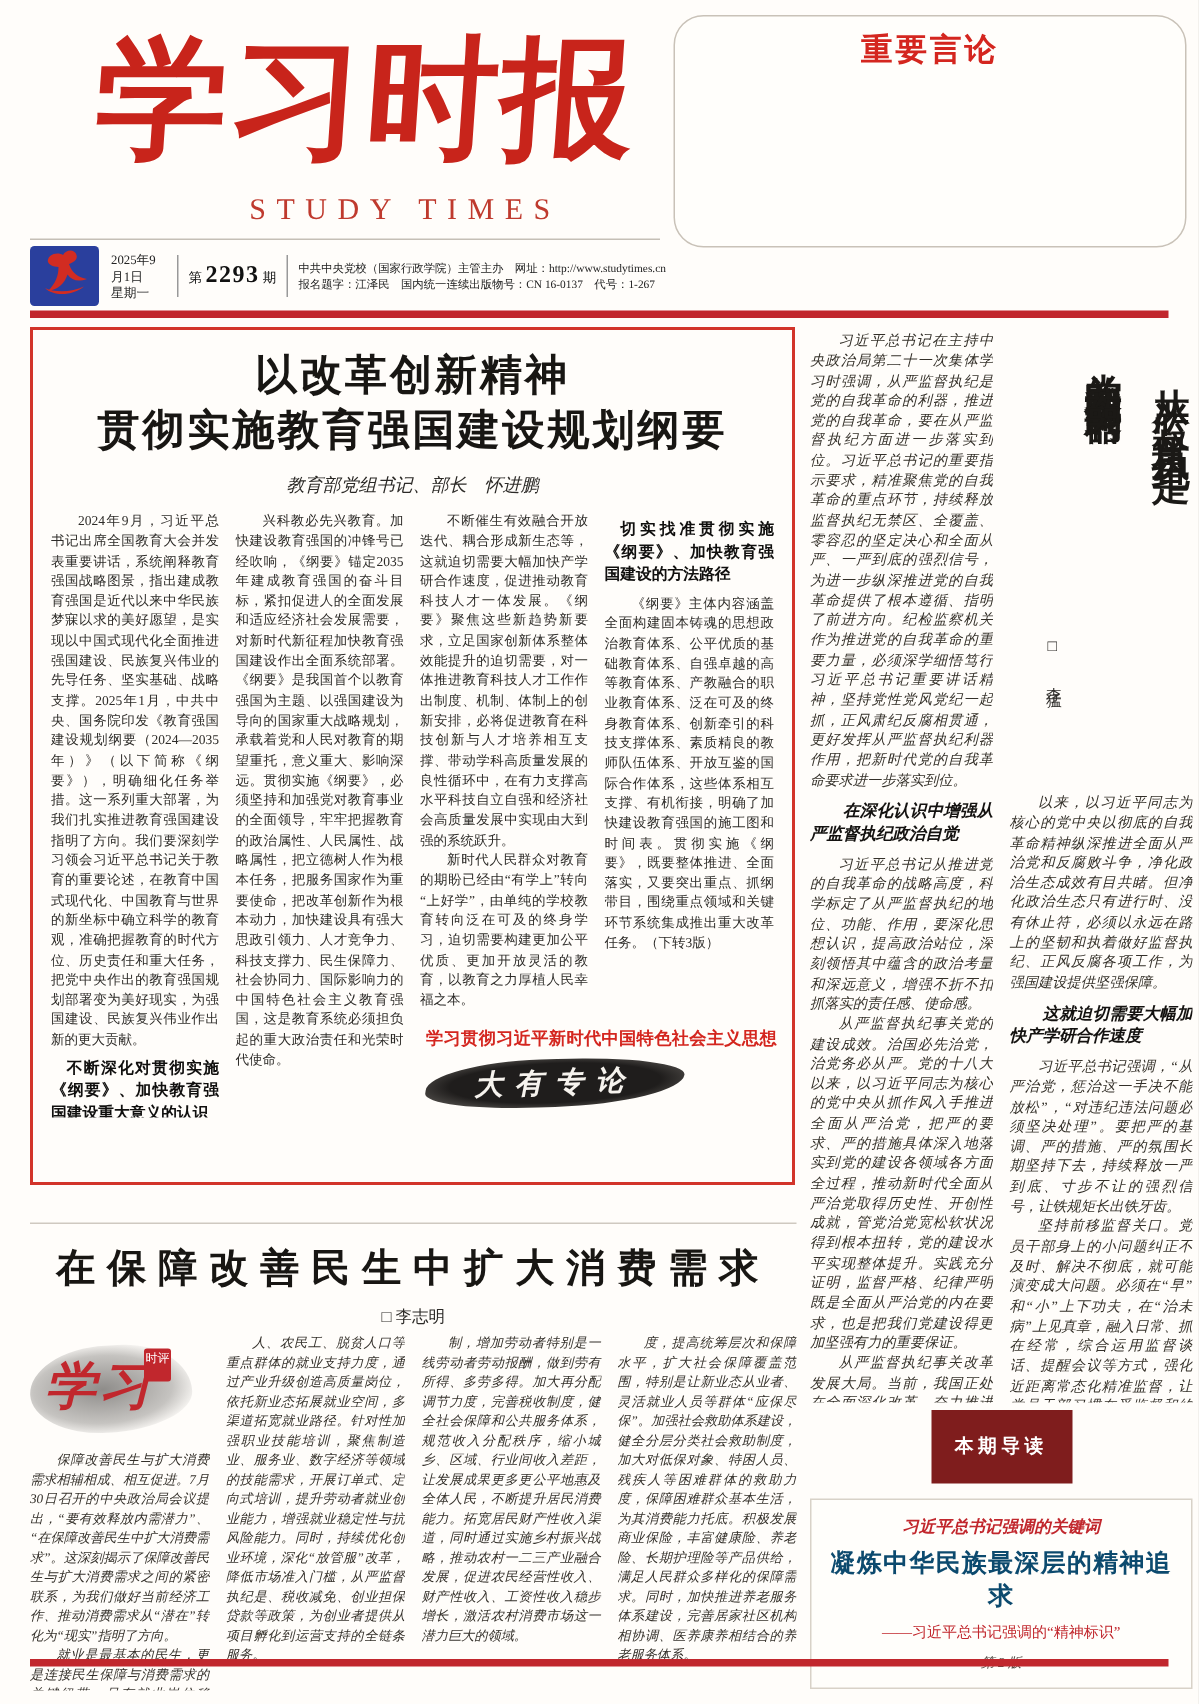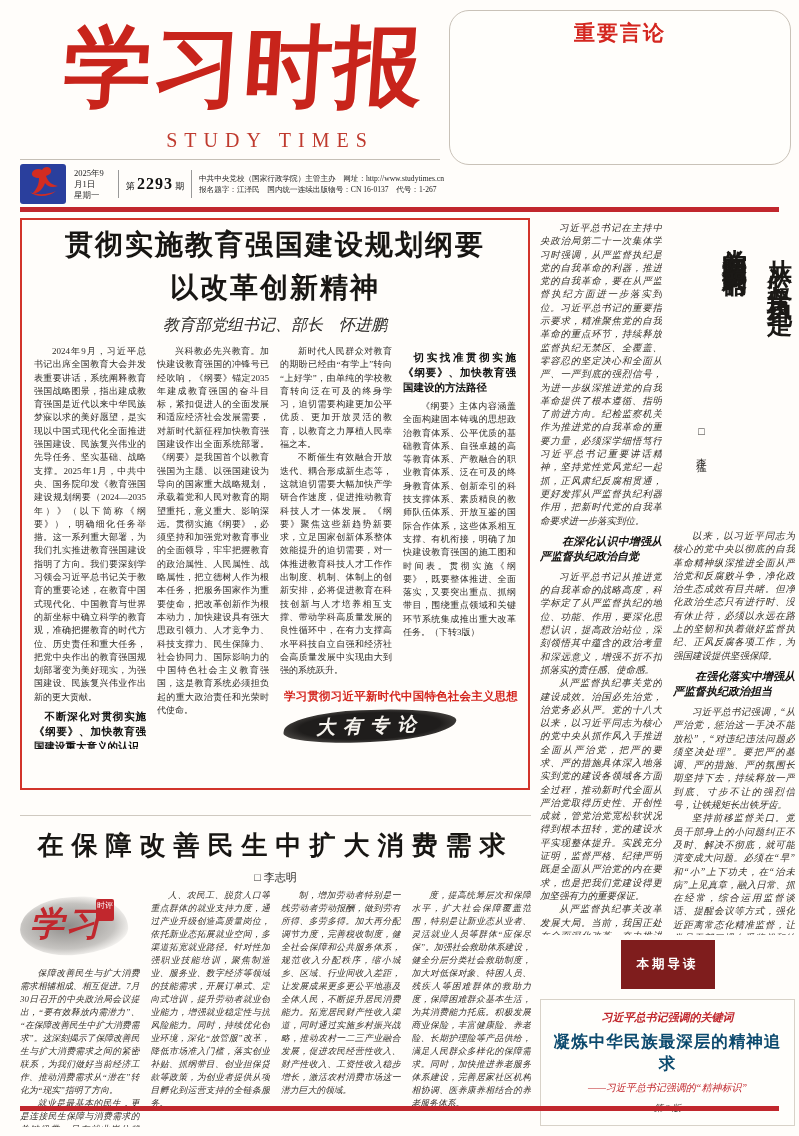--- a/index.html
+++ b/index.html
@@ -32,21 +32,21 @@
 
   .red-rule{position:absolute;left:20px;width:759px;height:5px;background:#c1272d;}
   .rule-top{top:207px;}
   .rule-bottom{top:1106px;}
 
   
   .lead-box{position:absolute;left:20px;top:218px;width:510px;height:572px;box-sizing:border-box;
     border:2px solid #d2342a;padding:6px 12px;background:#fffdfa;}
   .lead-h{line-height:37px;font-size:28px;font-weight:bold;letter-spacing:2px;text-align:center;color:#181613;margin:0;}
   .lead-h.first{margin-top:6px;}
-  .lead-byline{text-align:center;font-size:16px;font-style:italic;color:#2c2a27;margin:9px 0 9px;}
+  .lead-byline{text-align:center;font-size:12px;font-style:italic;color:#2c2a27;margin:9px 0 9px;}
   .lead-cols{position:relative;height:404px;}
   .lc{position:absolute;top:0;width:112px;height:404px;overflow:hidden;}
   .lc p{font-size:9px;line-height:13.3px;text-align:justify;text-indent:2em;margin:0;color:#2e2c29;}
   .lc .sub{font-weight:bold;font-size:10.5px;line-height:15px;margin:5px 0;text-indent:1em;text-align:justify;color:#100f0e;}
   #lc1{left:0;} #lc2{left:123px;} #lc3{left:246px;height:334px;} #lc4{left:369px;width:113px;height:334px;}
   .banner{position:absolute;left:246px;top:340px;width:236px;}
   .banner-slogan{font-size:11.5px;font-weight:bold;color:#d4261f;letter-spacing:0.2px;white-space:nowrap;margin:4px;}
   .brush{position:relative;margin-top:6px;margin-left:4px;width:172px;height:32px;
     background:radial-gradient(ellipse at 50% 50%,#1f1d1c 58%,#4a4744 78%,rgba(90,88,85,0) 95%);
     border-radius:46% 54% 52% 48%/60% 45% 62% 40%;transform:rotate(-2deg) skewX(-10deg);
@@ -82,21 +82,21 @@
   .com-seal{position:absolute;right:18px;top:8px;width:18px;height:22px;background:#c1272d;color:#fff;
     font-size:8px;line-height:10px;text-align:center;padding-top:2px;box-sizing:border-box;border-radius:2px;}
 
   
   .guide{position:absolute;left:540px;top:940px;width:255px;}
   .guide-label{display:block;width:fit-content;margin:0 auto;background:#7f1d1d;color:#fff;
     font-size:12.5px;font-weight:bold;letter-spacing:3px;padding:16px 16px;}
   .gcard{border:1px solid #d8d2c8;background:#fffefb;margin-top:10px;padding:10px 8px;text-align:center;}
   .g-kicker{font-size:11px;font-weight:bold;font-style:italic;color:#c1272d;margin:0 0 6px;}
   .g-title{font-size:16.5px;font-weight:bold;letter-spacing:1px;color:#0c4a6e;margin:0;}
-  .g-sub{font-size:10px;font-style:italic;color:#c1272d;margin:6px 0 0;}
+  .g-sub{font-size:10px;color:#c1272d;margin:6px 0 0;}
   .g-page{font-size:9px;font-style:italic;color:#4b463f;margin:7px 0 0;}
 </style>
 </head>
 <body>
 
 <div class="page">
 
   <div class="masthead-title">学习时报</div>
   <div class="masthead-sub">STUDY TIMES</div>
   <div class="mast-line"></div>
@@ -124,35 +124,35 @@
     <div class="ib-sep"></div>
     <div class="ib-pub">
       <div>中共中央党校（国家行政学院）主管主办　网址：http://www.studytimes.cn</div>
       <div>报名题字：江泽民　国内统一连续出版物号：CN 16-0137　代号：1-267</div>
     </div>
   </div>
 
   <div class="red-rule rule-top"></div>
 
   <div class="lead-box">
+    <h1 class="lead-h first">以改革创新精神</h1>
     <h1 class="lead-h">贯彻实施教育强国建设规划纲要</h1>
-    <h1 class="lead-h first">以改革创新精神</h1>
     <div class="lead-byline">教育部党组书记、部长　怀进鹏</div>
     <div class="lead-cols">
       <div class="lc" id="lc1">
         <p>2024年9月，习近平总书记出席全国教育大会并发表重要讲话，系统阐释教育强国战略图景，指出建成教育强国是近代以来中华民族梦寐以求的美好愿望，是实现以中国式现代化全面推进强国建设、民族复兴伟业的先导任务、坚实基础、战略支撑。2025年1月，中共中央、国务院印发《教育强国建设规划纲要（2024—2035年）》（以下简称《纲要》），明确细化任务举措。这一系列重大部署，为我们扎实推进教育强国建设指明了方向。我们要深刻学习领会习近平总书记关于教育的重要论述，在教育中国式现代化、中国教育与世界的新坐标中确立科学的教育观，准确把握教育的时代方位、历史责任和重大任务，把党中央作出的教育强国规划部署变为美好现实，为强国建设、民族复兴伟业作出新的更大贡献。</p>
         <div class="sub">不断深化对贯彻实施《纲要》、加快教育强国建设重大意义的认识</div>
 
       </div>
       <div class="lc" id="lc2">
         <p>兴科教必先兴教育。加快建设教育强国的冲锋号已经吹响，《纲要》锚定2035年建成教育强国的奋斗目标，紧扣促进人的全面发展和适应经济社会发展需要，对新时代新征程加快教育强国建设作出全面系统部署。《纲要》是我国首个以教育强国为主题、以强国建设为导向的国家重大战略规划，承载着党和人民对教育的期望重托，意义重大、影响深远。贯彻实施《纲要》，必须坚持和加强党对教育事业的全面领导，牢牢把握教育的政治属性、人民属性、战略属性，把立德树人作为根本任务，把服务国家作为重要使命，把改革创新作为根本动力，加快建设具有强大思政引领力、人才竞争力、科技支撑力、民生保障力、社会协同力、国际影响力的中国特色社会主义教育强国，这是教育系统必须担负起的重大政治责任和光荣时代使命。</p>
       </div>
       <div class="lc" id="lc3">
+        <p>不断催生有效融合开放迭代、耦合形成新生态等，这就迫切需要大幅加快产学研合作速度，促进推动教育科技人才一体发展。《纲要》聚焦这些新趋势新要求，立足国家创新体系整体效能提升的迫切需要，对一体推进教育科技人才工作作出制度、机制、体制上的创新安排，必将促进教育在科技创新与人才培养相互支撑、带动学科高质量发展的良性循环中，在有力支撑高水平科技自立自强和经济社会高质量发展中实现由大到强的系统跃升。</p>
         <p>新时代人民群众对教育的期盼已经由“有学上”转向“上好学”，由单纯的学校教育转向泛在可及的终身学习，迫切需要构建更加公平优质、更加开放灵活的教育，以教育之力厚植人民幸福之本。</p>
-        <p>不断催生有效融合开放迭代、耦合形成新生态等，这就迫切需要大幅加快产学研合作速度，促进推动教育科技人才一体发展。《纲要》聚焦这些新趋势新要求，立足国家创新体系整体效能提升的迫切需要，对一体推进教育科技人才工作作出制度、机制、体制上的创新安排，必将促进教育在科技创新与人才培养相互支撑、带动学科高质量发展的良性循环中，在有力支撑高水平科技自立自强和经济社会高质量发展中实现由大到强的系统跃升。</p>
       </div>
       <div class="lc" id="lc4">
         <div class="sub">切实找准贯彻实施《纲要》、加快教育强国建设的方法路径</div>
         <p>《纲要》主体内容涵盖全面构建固本铸魂的思想政治教育体系、公平优质的基础教育体系、自强卓越的高等教育体系、产教融合的职业教育体系、泛在可及的终身教育体系、创新牵引的科技支撑体系、素质精良的教师队伍体系、开放互鉴的国际合作体系，这些体系相互支撑、有机衔接，明确了加快建设教育强国的施工图和时间表。贯彻实施《纲要》，既要整体推进、全面落实，又要突出重点、抓纲带目，围绕重点领域和关键环节系统集成推出重大改革任务。（下转3版）</p>
       </div>
       <div class="banner">
         <p class="banner-slogan">学习贯彻习近平新时代中国特色社会主义思想</p>
         <div class="brush">
           <span>大有专论</span>
         </div>
@@ -168,41 +168,41 @@
       <p>从严监督执纪事关党的建设成效。治国必先治党，治党务必从严。党的十八大以来，以习近平同志为核心的党中央从抓作风入手推进全面从严治党，把严的要求、严的措施具体深入地落实到党的建设各领域各方面全过程，推动新时代全面从严治党取得历史性、开创性成就，管党治党宽松软状况得到根本扭转，党的建设水平实现整体提升。实践充分证明，监督严格、纪律严明既是全面从严治党的内在要求，也是把我们党建设得更加坚强有力的重要保证。</p>
       <p>从严监督执纪事关改革发展大局。当前，我国正处在全面深化改革、奋力推进高质量发展的关键阶段，面对相当繁重的改革发展稳定任务，如不及时清除前进道路上的腐败毒瘤和作风顽疾，不仅破坏改革大局，扰乱经济秩序，更会影响发展预期，积聚风险隐患。坚持用改革精神和严的标准管党治党，自觉把从严监督执纪放在改革发展大局中谋划推进，坚决铲除阻碍党中央重大决策部署贯彻落实的“拦路虎”“绊脚石”，使党的自我革命更好服从服务于党的中心任务，确保党始终成为中国特色社会主义事业的坚强领导核心，推动中国式现代化行稳致远。</p>
     </div>
     <div class="rhead">
       <div class="vt vt1">从严监督执纪是</div>
       <div class="vt vt2">党的自我革命的利器</div>
       <div class="vauthor">□ 李猛</div>
     </div>
     <div class="rc" id="rc2">
       <p>以来，以习近平同志为核心的党中央以彻底的自我革命精神纵深推进全面从严治党和反腐败斗争，净化政治生态成效有目共睹。但净化政治生态只有进行时、没有休止符，必须以永远在路上的坚韧和执着做好监督执纪、正风反腐各项工作，为强国建设提供坚强保障。</p>
-      <div class="sub">在强化落实中增强从严监督执纪政治担当</div>
+      <div class="sub">这就迫切需要大幅加快产学研合作速度</div>
       <p>习近平总书记强调，“从严治党，惩治这一手决不能放松”，“对违纪违法问题必须坚决处理”。要把严的基调、严的措施、严的氛围长期坚持下去，持续释放一严到底、寸步不让的强烈信号，让铁规矩长出铁牙齿。</p>
       <p>坚持前移监督关口。党员干部身上的小问题纠正不及时、解决不彻底，就可能演变成大问题。必须在“早”和“小”上下功夫，在“治未病”上见真章，融入日常、抓在经常，综合运用监督谈话、提醒会议等方式，强化近距离常态化精准监督，让党员干部习惯在受监督和约束的环境中工作生活。（下转4版）</p>
     </div>
   </div>
 
   <div class="bottom-article">
     <h2 class="bot-h">在保障改善民生中扩大消费需求</h2>
     <div class="bot-byline">□ 李志明</div>
     <div class="bcols">
       <div class="bc">
         <div class="com-logo">
           <div class="com-blob"></div>
           <div class="com-text">学习</div>
           <div class="com-seal">时评</div>
         </div>
         <p>保障改善民生与扩大消费需求相辅相成、相互促进。7月30日召开的中央政治局会议提出，“要有效释放内需潜力”、“在保障改善民生中扩大消费需求”。这深刻揭示了保障改善民生与扩大消费需求之间的紧密联系，为我们做好当前经济工作、推动消费需求从“潜在”转化为“现实”指明了方向。</p>
         <p>就业是最基本的民生，更是连接民生保障与消费需求的关键纽带。只有就业岗位稳定，劳动者才能消除“收入断流”的担忧，从“谨慎储蓄”转向“敢于消费”“放心消费”，让内需市场的潜力真正转化为推动经济增长的有效动力。坚持落实就业优先战略，将稳就业作为经济工作的重要目标，加大对高校毕业生、退役军</p>
       </div>
       <div class="bc">
-        <p>人、农民工、脱贫人口等重点群体的就业支持力度，通过产业升级创造高质量岗位，依托新业态拓展就业空间，多渠道拓宽就业路径。针对性加强职业技能培训，聚焦制造业、服务业、数字经济等领域的技能需求，开展订单式、定向式培训，提升劳动者就业创业能力，增强就业稳定性与抗风险能力。同时，持续优化创业环境，深化“放管服”改革，降低市场准入门槛，落实创业补贴、抓纲带目、创业担保贷款等政策，为创业者提供从项目孵化到运营支持的全链条服务。</p>
+        <p>人、农民工、脱贫人口等重点群体的就业支持力度，通过产业升级创造高质量岗位，依托新业态拓展就业空间，多渠道拓宽就业路径。针对性加强职业技能培训，聚焦制造业、服务业、数字经济等领域的技能需求，开展订单式、定向式培训，提升劳动者就业创业能力，增强就业稳定性与抗风险能力。同时，持续优化创业环境，深化“放管服”改革，降低市场准入门槛，从严监督执纪是、税收减免、创业担保贷款等政策，为创业者提供从项目孵化到运营支持的全链条服务。</p>
       </div>
       <div class="bc">
         <p>制，增加劳动者特别是一线劳动者劳动报酬，做到劳有所得、多劳多得。加大再分配调节力度，完善税收制度，健全社会保障和公共服务体系，规范收入分配秩序，缩小城乡、区域、行业间收入差距，让发展成果更多更公平地惠及全体人民，不断提升居民消费能力。拓宽居民财产性收入渠道，同时通过实施乡村振兴战略，推动农村一二三产业融合发展，促进农民经营性收入、财产性收入、工资性收入稳步增长，激活农村消费市场这一潜力巨大的领域。</p>
       </div>
       <div class="bc">
         <p>度，提高统筹层次和保障水平，扩大社会保障覆盖范围，特别是让新业态从业者、灵活就业人员等群体“应保尽保”。加强社会救助体系建设，健全分层分类社会救助制度，加大对低保对象、特困人员、残疾人等困难群体的救助力度，保障困难群众基本生活，为其消费能力托底。积极发展商业保险，丰富健康险、养老险、长期护理险等产品供给，满足人民群众多样化的保障需求。同时，加快推进养老服务体系建设，完善居家社区机构相协调、医养康养相结合的养老服务体系。</p>
       </div>
     </div>
   </div>
 

